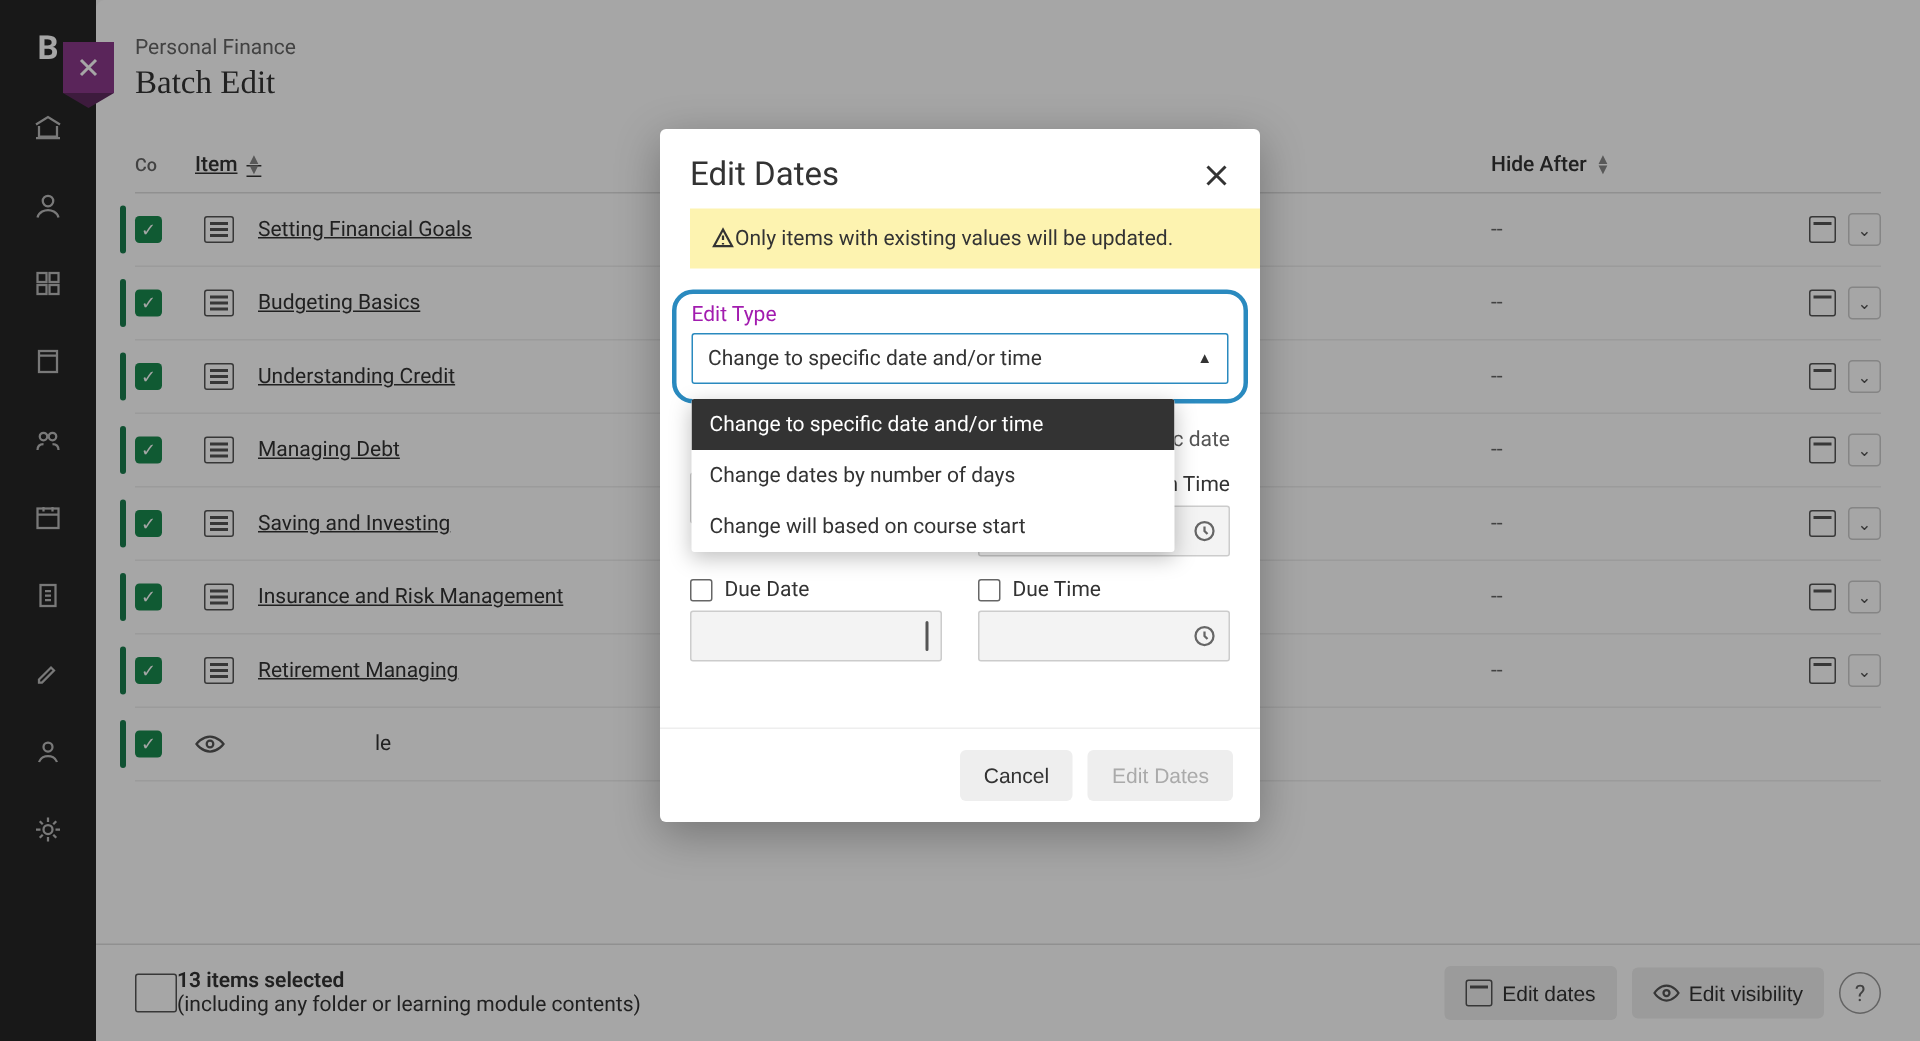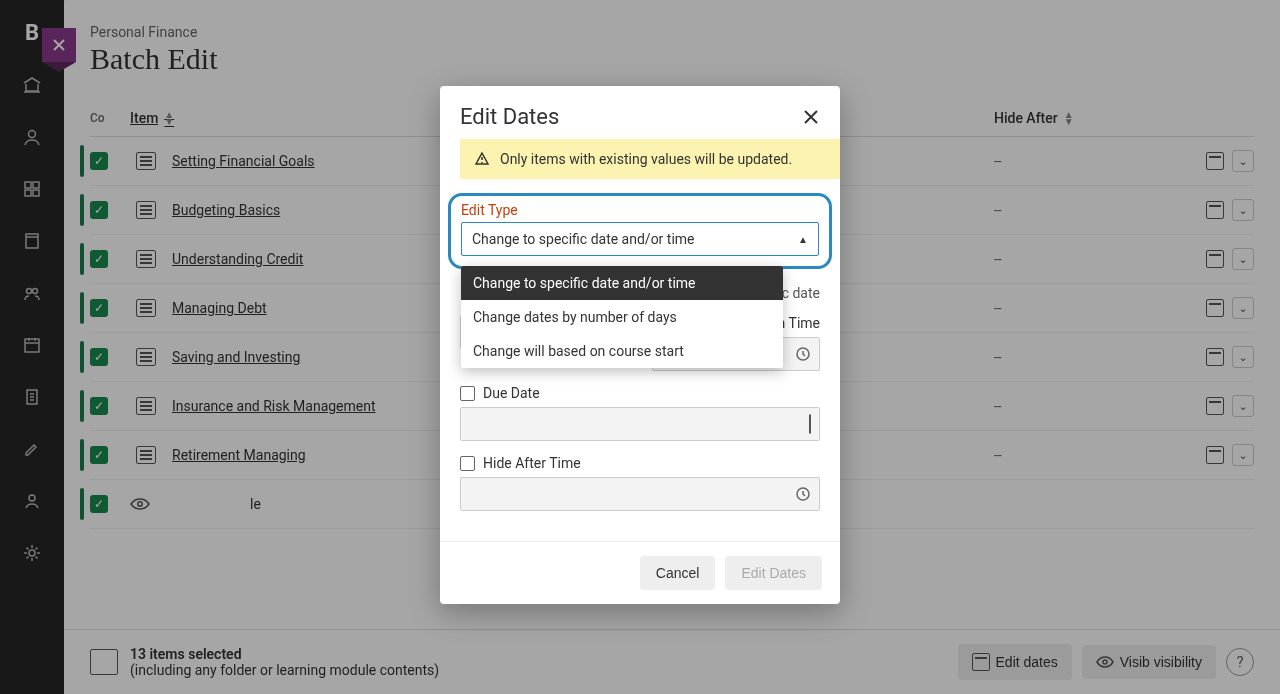--- a/index.html
+++ b/index.html
@@ -11,21 +11,21 @@
 .left-rail .logo { color: #fff; font-weight: bold; font-size: 22px; }
 .left-rail .icon { color: #bbb; font-size: 18px; width: 24px; height: 24px; display: flex; align-items: center; justify-content: center; }
 
 .close-panel { position: absolute; top: 28px; left: 42px; width: 34px; height: 34px; background: #8a3a8a; color: #fff; display: flex; align-items: center; justify-content: center; z-index: 2; }
 .close-panel::after { content: ''; position: absolute; top: 100%; left: 0; border-top: 10px solid #5f2a5f; border-left: 17px solid transparent; border-right: 17px solid transparent; width: 0; }
 
 .main { position: absolute; left: 64px; top: 0; right: 0; bottom: 0; background: #fff; z-index: 1; border-radius: 6px 0 0 0; overflow: hidden; }
 .main-inner { padding: 24px 26px 16px 26px; height: 100%; position: relative; }
 
 .breadcrumb { font-size: 14px; color: #666; margin-bottom: 2px; }
-.page-title { font-size: 30px; font-weight: 400; color: #333; font-family: Georgia, serif; margin-bottom: 24px; }
+.page-title { font-size: 22px; font-weight: 400; color: #333; font-family: Georgia, serif; margin-bottom: 24px; }
 
 .table-head { display: flex; align-items: center; padding: 10px 0; border-bottom: 1px solid #ddd; font-size: 14px; color: #333; font-weight: 500; }
 .col-check { width: 40px; display: flex; align-items: flex-start; }
 .col-item { flex: 1; display: flex; align-items: center; gap: 6px; text-decoration: underline; }
 .col-vis { width: 120px; display: flex; align-items: center; gap: 6px; }
 .col-due { width: 260px; display: flex; align-items: center; gap: 6px; }
 .col-hide { width: 190px; display: flex; align-items: center; gap: 6px; }
 .col-actions { width: 70px; display: flex; align-items: center; justify-content: flex-end; gap: 8px; }
 
 .sort-arrows { font-size: 10px; color: #888; line-height: 7px; display: inline-flex; flex-direction: column; }
@@ -36,39 +36,39 @@
 .check { width: 18px; height: 18px; background: #1a8a4f; border-radius: 3px; display: flex; align-items: center; justify-content: center; color: #fff; font-size: 12px; }
 .doc-icon { width: 20px; height: 18px; border: 1.5px solid #555; border-radius: 2px; margin-right: 10px; margin-left: 6px; position: relative; }
 .doc-icon::before { content: ''; position: absolute; top: 3px; left: 3px; right: 3px; height: 2px; background: #555; box-shadow: 0 4px 0 #555, 0 8px 0 #555; }
 .eye { color: #555; }
 .dash { color: #666; }
 .cal-icon { width: 18px; height: 18px; border: 1.5px solid #555; border-radius: 2px; position: relative; }
 .cal-icon::before { content: ''; position: absolute; top: 3px; left: 2px; right: 2px; height: 1.5px; background: #555; }
 .chev-btn { width: 22px; height: 22px; border: 1px solid #ccc; border-radius: 3px; display: flex; align-items: center; justify-content: center; font-size: 11px; color: #555; }
 
 .footer { position: absolute; bottom: 0; left: 0; right: 0; border-top: 1px solid #ddd; padding: 14px 26px; display: flex; align-items: center; background: #fff; }
-.footer-left { display: flex; align-items: center; gap: 12px; }
+.footer-left { display: flex; align-items: center; gap: 0; }
 .stack-icon { width: 28px; height: 26px; border: 1.5px solid #555; border-radius: 2px; position: relative; }
 .stack-icon::after { content: ''; position: absolute; top: -4px; left: -4px; width: 28px; height: 26px; border: 1.5px solid #555; border-radius: 2px; background: #fff; z-index: -1; }
 .footer-text { font-size: 14px; }
 .footer-text strong { font-weight: 600; }
 .footer-right { margin-left: auto; display: flex; gap: 10px; align-items: center; }
 .btn { background: #eee; border: none; padding: 9px 14px; border-radius: 4px; font-size: 14px; color: #333; display: flex; align-items: center; gap: 6px; cursor: pointer; }
 .help-circle { width: 28px; height: 28px; border: 1.5px solid #999; border-radius: 50%; display: flex; align-items: center; justify-content: center; font-size: 15px; color: #666; }
 
 
 .modal { position: absolute; left: 440px; top: 86px; width: 400px; background: #fff; border-radius: 4px; box-shadow: 0 8px 30px rgba(0,0,0,0.3); z-index: 10; }
 .modal-head { display: flex; align-items: center; padding: 18px 20px 10px 20px; }
 .modal-title { font-size: 22px; font-weight: 400; color: #333; }
 .modal-close { margin-left: auto; font-size: 20px; color: #333; cursor: pointer; }
-.alert { margin: 0 0 14px 20px; background: #fdf3b0; padding: 12px 14px; font-size: 14px; display: flex; align-items: center; gap: 10px; }
+.alert { margin: 0 0 14px 20px; background: #fdf3b0; padding: 12px 14px; font-size: 14px; display: flex; align-items: center; }
 .alert-tri { width: 16px; height: 16px; }
 
 .highlight-box { margin: 0 8px 0 8px; border: 3px solid #2a8abf; border-radius: 14px; padding: 6px 10px 10px 10px; position: relative; }
-.field-label { font-size: 14px; color: #c2410c; margin-bottom: 4px; }
+.field-label { font-size: 14px; color: #a21caf; margin-bottom: 4px; }
 .select { border: 1.5px solid #2a8abf; border-radius: 2px; padding: 8px 10px; font-size: 14px; display: flex; align-items: center; background: #fff; }
 .select-caret { margin-left: auto; font-size: 10px; }
 .dropdown { position: absolute; top: 70px; left: 10px; right: 46px; background: #fff; box-shadow: 0 4px 14px rgba(0,0,0,0.25); z-index: 20; border-radius: 2px; overflow: hidden; }
 .dropdown-item { padding: 9px 12px; font-size: 14px; cursor: pointer; }
 .dropdown-item.sel { background: #333; color: #fff; }
 
 .modal-body { padding: 10px 20px 16px 20px; }
 .hint { font-size: 14px; color: #555; margin: 6px 0 14px 0; text-align: right; }
 .field-row { display: flex; gap: 24px; margin-bottom: 14px; }
 .field-col { flex: 1; }
@@ -391,21 +391,21 @@
       <div class="footer-right">
         <button class="btn">
             <span class="cal-icon"></span>
             <span>Edit dates</span>
           </button>
         <button class="btn">
             <svg width="18" height="14" viewBox="0 0 18 14">
               <path d="M1 7s3-5 8-5 8 5 8 5-3 5-8 5-8-5-8-5z" stroke="#555" fill="none" stroke-width="1.5"></path>
               <circle cx="9" cy="7" r="2" stroke="#555" fill="none" stroke-width="1.5"></circle>
             </svg>
-            <span>Visib visibility</span>
+            <span>Edit visibility</span>
           </button>
         <div class="help-circle">?</div>
       </div>
     </div>
   </div>
 </div>
 
 <div class="overlay-dim"></div>
 
 <div class="modal">
@@ -465,37 +465,37 @@
     <div class="field-row">
       <div class="field-col">
         <div class="chk-label">
             <span class="chk"></span>
             <span>Due Date</span>
           </div>
         <div class="input-wrap">
             <span class="suffix"><span class="cal-icon"></span></span>
           </div>
       </div>
-    </div>
-
-    <div class="field-row">
       <div class="field-col">
         <div class="chk-label">
             <span class="chk"></span>
-            <span>Hide After Time</span>
+            <span>Due Time</span>
           </div>
         <div class="input-wrap">
             <span class="suffix">
               <svg width="16" height="16" viewBox="0 0 16 16">
                 <circle cx="8" cy="8" r="6" stroke="#666" fill="none" stroke-width="1.5"></circle>
                 <path d="M8 5v3l2 2" stroke="#666" fill="none" stroke-width="1.5"></path>
               </svg>
             </span>
           </div>
       </div>
     </div>
+
+    <div class="field-row">
+    </div>
   </div>
 
   <div class="modal-foot">
     <button class="btn-plain">Cancel</button>
     <button class="btn-plain btn-disabled">Edit Dates</button>
   </div>
 </div>
 
 </body></html>

